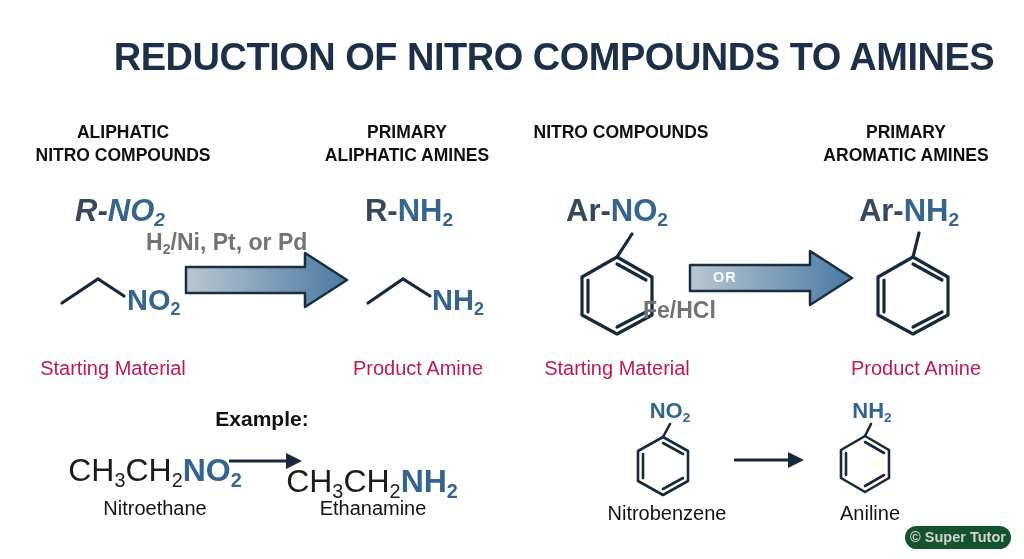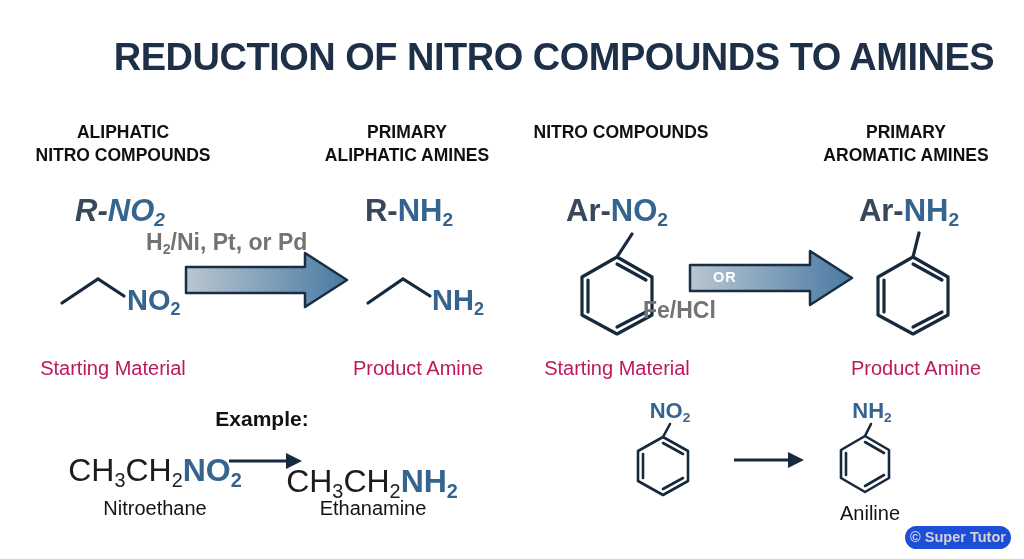--- a/index.html
+++ b/index.html
@@ -44,21 +44,21 @@
   #example-label{
     top:407px;left:162px;width:200px;text-align:center;
     font-size:21px;font-weight:bold;color:#111111;
   }
   .ex-formula{
     top:452px;width:200px;text-align:center;font-size:32px;color:#1c1c1c;white-space:nowrap;
   }
   .ex-formula .fx-group{font-weight:bold;}
   #watermark{
     top:526px;left:905px;width:106px;height:23px;border-radius:12px;
-    background:#1d4ed8;color:#d3d3d3;font-size:14.5px;font-weight:bold;
+    background:#14532d;color:#d3d3d3;font-size:14.5px;font-weight:bold;
     text-align:center;line-height:23px;
   }
   svg{display:block;}
 </style>
 </head>
 <body>
 
 <div id="canvas">
 
   <svg class="abs" style="top:0;left:0;" width="1024" height="559" viewBox="0 0 1024 559">
@@ -182,17 +182,18 @@
   </div>
   <div class="abs name-label" style="top:497px;left:55px;">Nitroethane</div>
   <div class="abs name-label" style="top:497px;left:273px;">Ethanamine</div>
 
   <div class="abs small-struct-label" style="top:398px;left:620px;">
     <span>NO</span><sub class="s">2</sub>
   </div>
   <div class="abs small-struct-label" style="top:398px;left:822px;">
     <span>NH</span><sub class="s">2</sub>
   </div>
+  <div class="abs name-label" style="top:502px;left:567px;">Nitrobenzene</div>
   <div class="abs name-label" style="top:502px;left:770px;">Aniline</div>
 
   <div id="watermark" class="abs">© Super Tutor</div>
 
 </div>
 
 </body></html>

